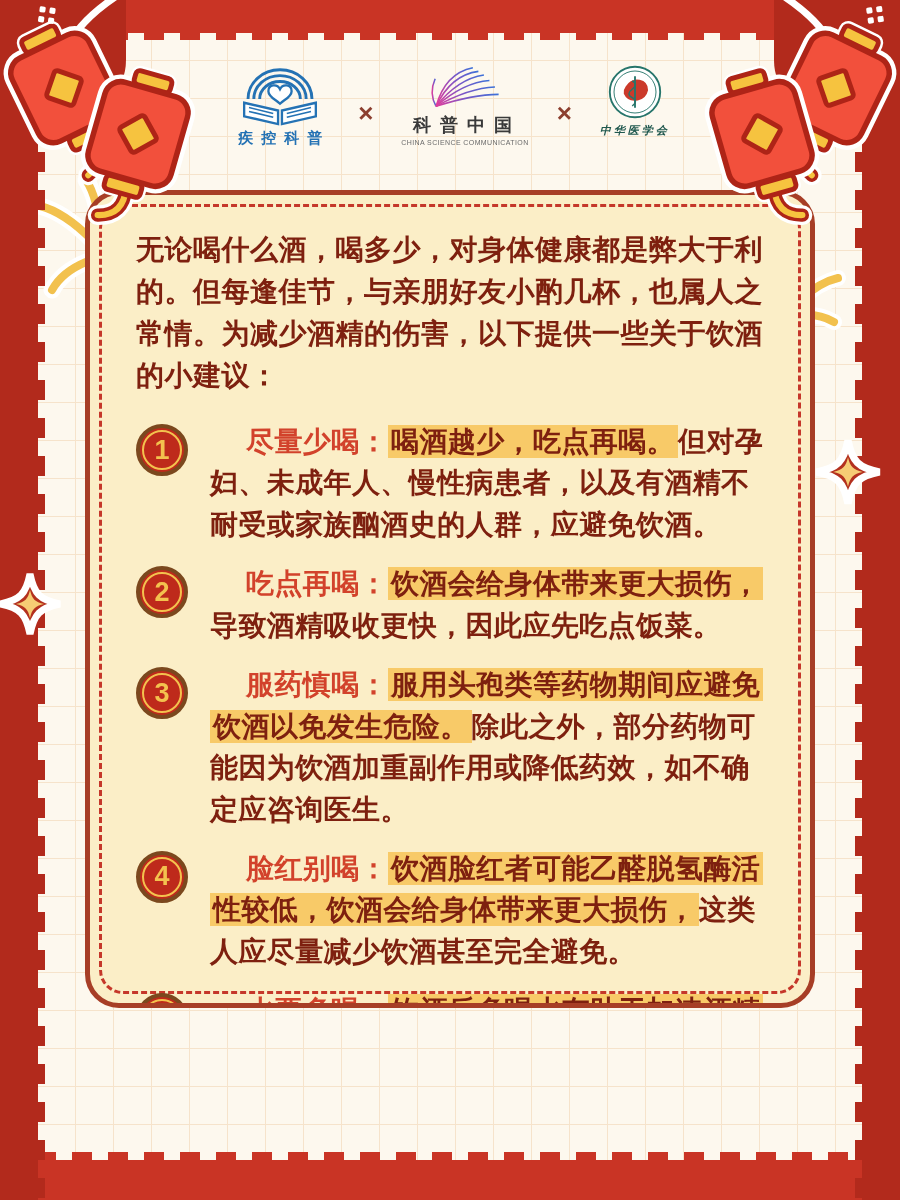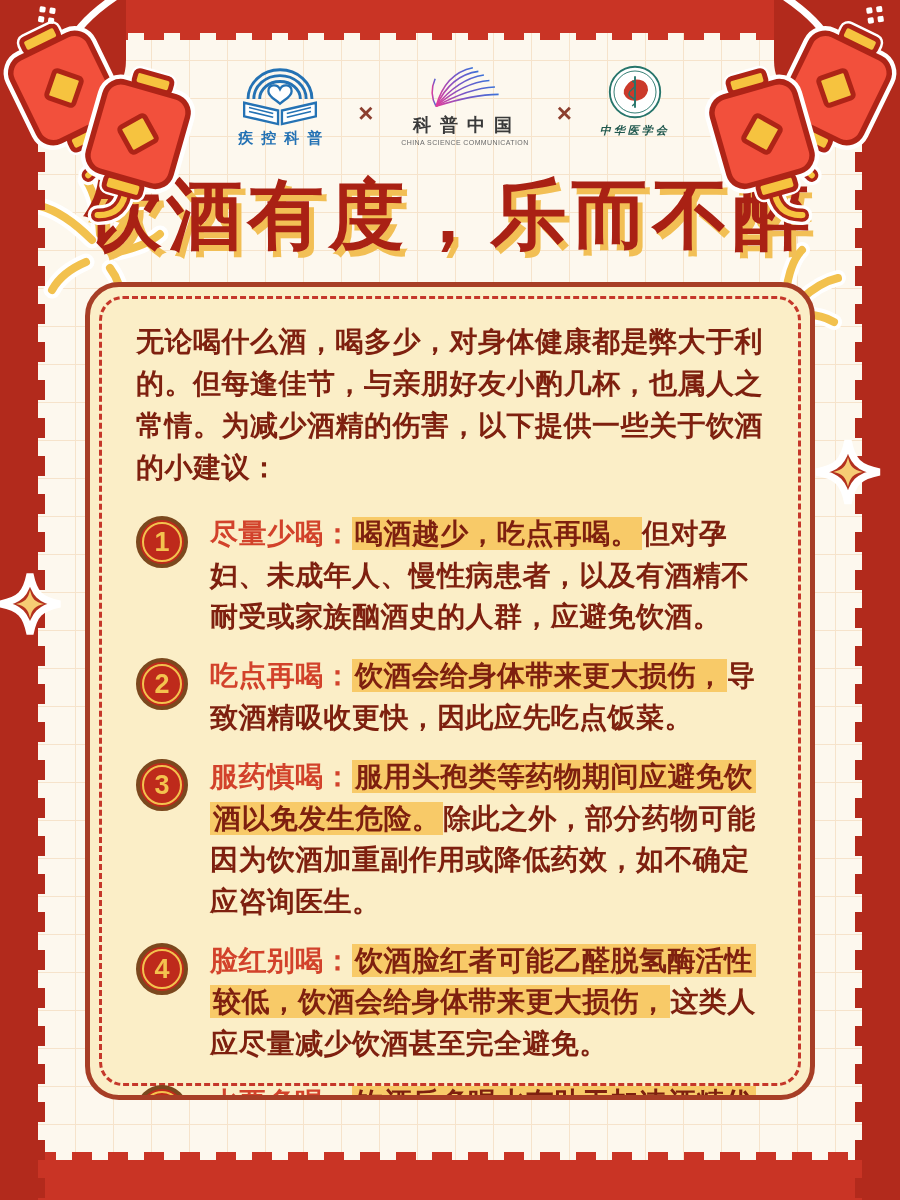--- a/index.html
+++ b/index.html
@@ -49,21 +49,21 @@
     padding:34px 36px 26px 46px;overflow:hidden;}
   .card::before{content:"";position:absolute;inset:9px;border:3px dashed #C5372A;
     border-radius:24px;pointer-events:none;}
   .intro{margin:0 0 24px;color:#7E200F;font-size:28px;font-weight:bold;line-height:1.5;letter-spacing:0.5px;}
   .tip{display:flex;align-items:flex-start;gap:22px;margin-bottom:18px;}
   .badge{position:relative;flex:0 0 auto;width:44px;height:44px;margin-top:3px;background:#BE2A1B;
     border:4px solid #7B481E;border-radius:50%;display:flex;align-items:center;justify-content:center;}
   .badge::before{content:"";position:absolute;inset:2px;border:2px solid #F3C24E;border-radius:50%;}
   .badge span{color:#F3C24E;font-size:27px;font-weight:bold;line-height:1;}
   .tip-text{margin:0;flex:1;color:#7E200F;font-size:28px;font-weight:bold;line-height:1.48;letter-spacing:0.4px;}
-  .tip-label{color:#D2422B;}
+  .tip-label{color:#D2422B;margin-left:36px;}
   .hl{background:#F8CA68;padding:1px 3px;-webkit-box-decoration-break:clone;box-decoration-break:clone;}
 </style>
 </head>
 <body>
 
 <div class="poster">
 
   <div class="frame-top"></div>
   <div class="frame-bottom"></div>
   <div class="frame-left"></div>
@@ -149,21 +149,20 @@
           <circle cx="30" cy="30" r="27" fill="#FFFFFF" stroke="#27756B" stroke-width="2"></circle>
           <circle cx="30" cy="30" r="22.5" fill="none" stroke="#27756B" stroke-width="1"></circle>
           <path d="M20 24 q6 -9 15 -7 q9 2 9 11 q-2 9 -11 11 q-11 2 -15 -7 q-1 -4 2 -8 Z" fill="#CB3A2B"></path>
           <path d="M30 13 L30 47" stroke="#27756B" stroke-width="2"></path>
           <path d="M27 18 q7 4 0 9 q-7 5 0 9 q7 4 0 9" fill="none" stroke="#27756B" stroke-width="1.5"></path>
         </svg>
         <span class="logo-label-cma">中华医学会</span>
       </div>
     </div>
 
-    <h1 class="title">饮酒有度，乐而不醉</h1>
 
     <section class="card">
       <p class="intro">无论喝什么酒，喝多少，对身体健康都是弊大于利的。但每逢佳节，与亲朋好友小酌几杯，也属人之常情。为减少酒精的伤害，以下提供一些关于饮酒的小建议：</p>
 
       <div class="tip">
         <div class="badge">
             <span>1</span>
           </div>
         <p class="tip-text"><span class="tip-label">尽量少喝：</span><span class="hl">喝酒越少，吃点再喝。</span><span>但对孕妇、未成年人、慢性病患者，以及有酒精不耐受或家族酗酒史的人群，应避免饮酒。</span></p>
       </div>

